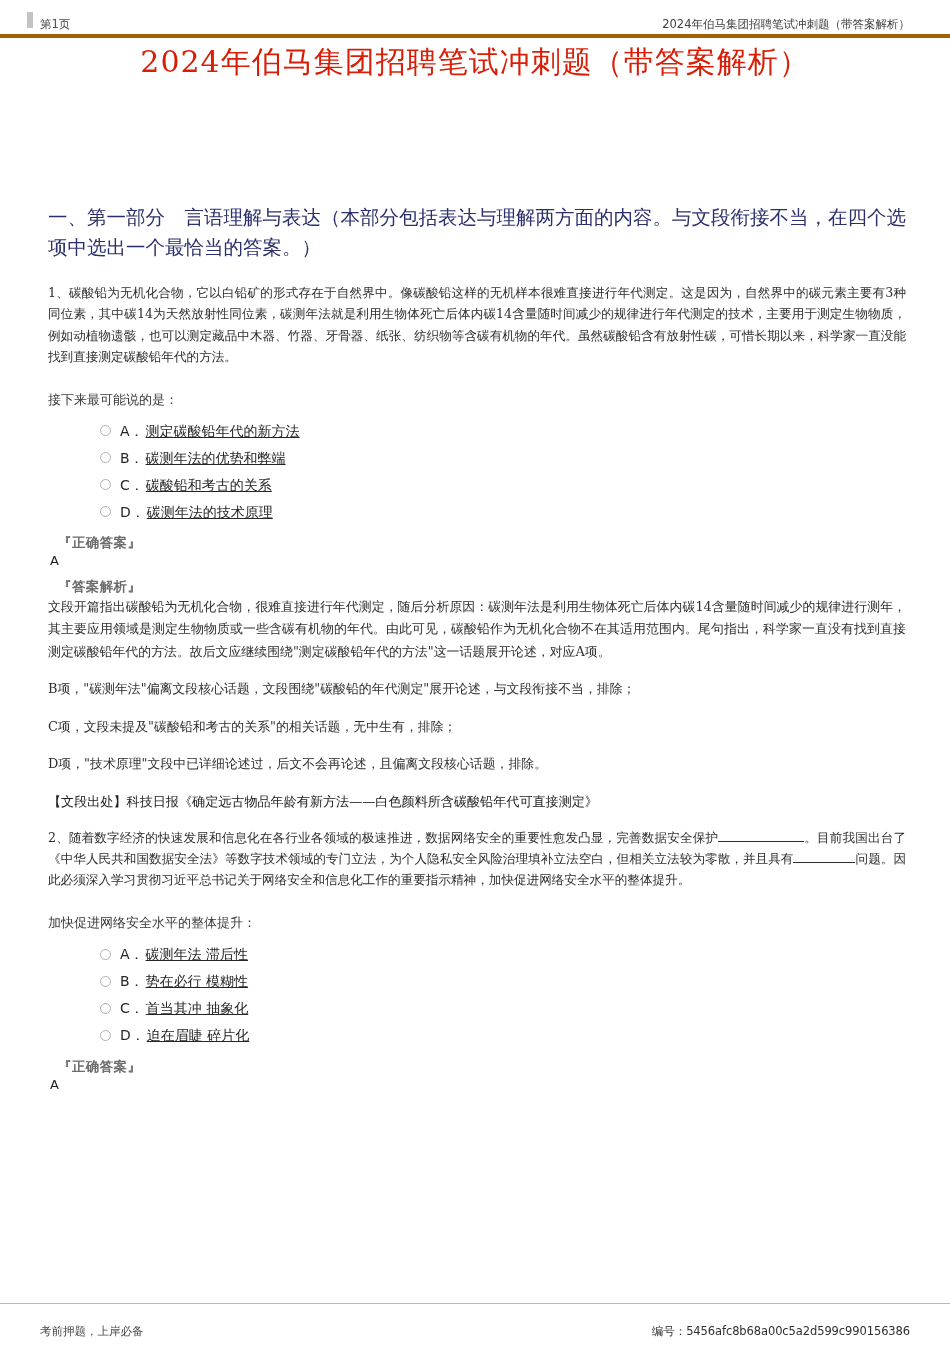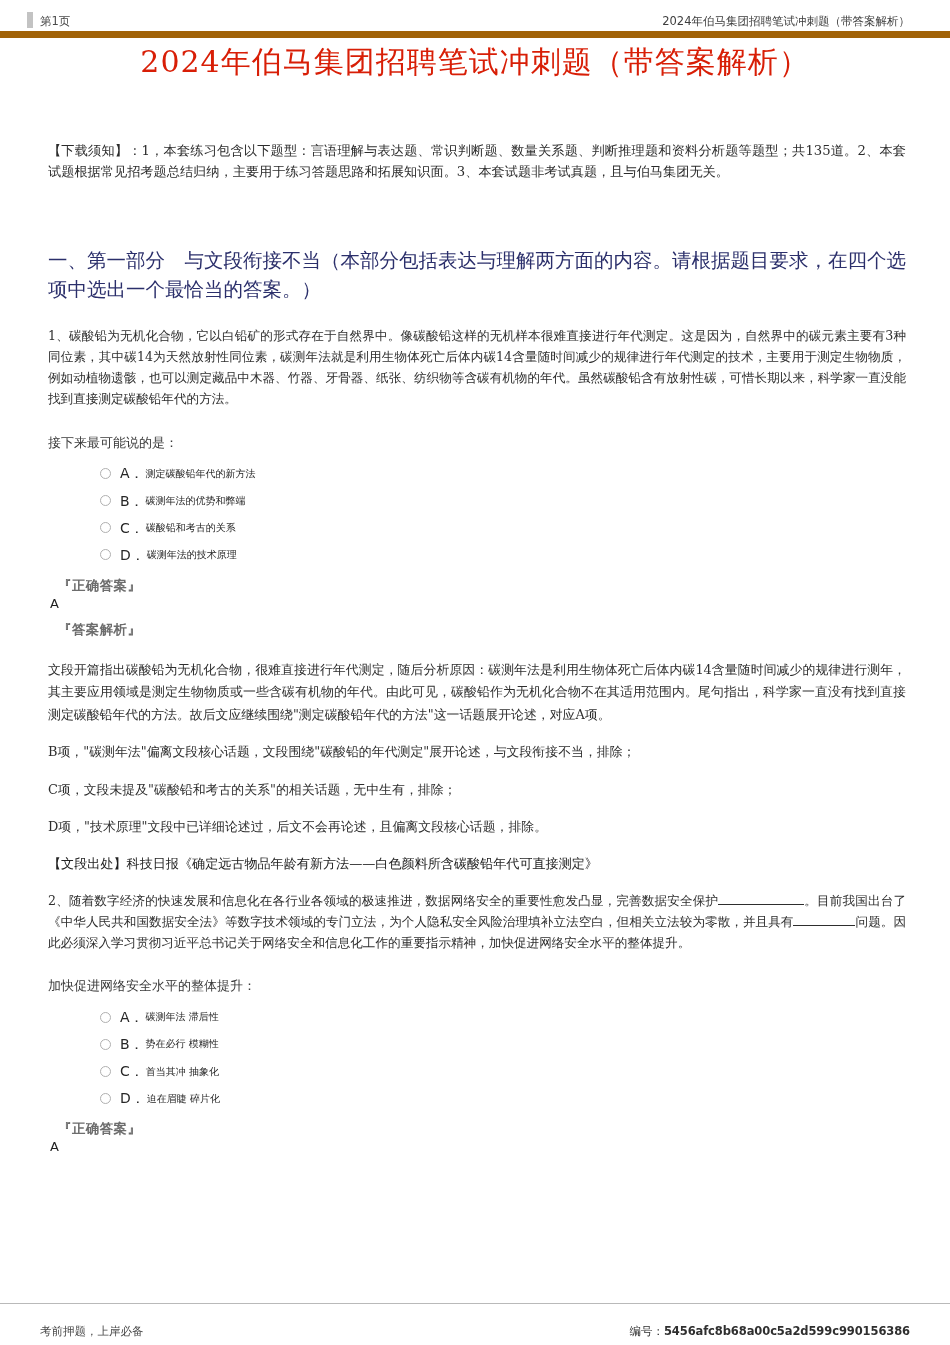--- a/index.html
+++ b/index.html
@@ -22,21 +22,21 @@
     box-sizing: border-box;
   }
 
   
   .page-header {
     position: absolute;
     top: 12px;
     left: 0;
     width: 950px;
     height: 26px;
-    border-bottom: 7px solid #a16207;
+    border-bottom: 4px solid #a16207;
     display: flex;
     align-items: flex-end;
     justify-content: space-between;
     box-sizing: border-box;
     padding: 0 40px 2px 40px;
   }
   .page-header .hdr-left {
     font-size: 11.5px;
     color: #4a4a4a;
     font-family: "DejaVu Sans", "Liberation Sans", sans-serif;
@@ -140,23 +140,24 @@
     display: inline-block;
   }
   .opt-letter {
     font-family: "DejaVu Sans", "Liberation Sans", sans-serif;
     font-size: 14px;
     color: #262626;
     margin-right: 2px;
   }
   .opt-text {
     font-family: "DejaVu Serif", "Liberation Serif", serif;
-    font-size: 10px;
+    font-size: 14px;
     color: #262626;
     white-space: pre;
+    text-decoration: underline;
   }
 
   .ans-label {
     font-size: 13.4px;
     color: #6d6d6d;
     margin: 10px 0 0 10px;
     letter-spacing: 0.5px;
     font-weight: bold;
   }
   .ans-value {
@@ -166,21 +167,21 @@
     margin: 1px 0 0 2px;
   }
 
   .analysis-p {
     font-size: 12.9px;
     line-height: 1.74;
     color: #2e2e2e;
     text-align: justify;
     margin: 0 0 15px 0;
   }
-  .analysis-p.first { margin-top: 20px; }
+  .analysis-p.first { margin-top: 0; }
 
   .source-line {
     font-size: 13.1px;
     line-height: 1.7;
     color: #222222;
     margin: 6px 0 14px 0;
   }
 
   .blank {
     display: inline-block;
@@ -209,43 +210,42 @@
     color: #4a4a4a;
     font-family: "DejaVu Sans", "Liberation Sans", sans-serif;
   }
   .footer-right {
     font-size: 11.5px;
     color: #2f2f2f;
     font-family: "DejaVu Sans", "Liberation Sans", sans-serif;
   }
   .footer-right .fid {
     font-family: "DejaVu Sans", "Liberation Sans", sans-serif;
-    font-weight: bold;
+    font-weight: normal;
     letter-spacing: -0.1px;
   }
 </style>
 </head>
 <body>
 
 <div class="page">
 
   <div class="hdr-accent"></div>
 
   <div class="page-header">
     <div class="hdr-left">第1页</div>
     <div class="hdr-right">2024年伯马集团招聘笔试冲刺题（带答案解析）</div>
   </div>
 
   <div class="doc-title">2024年伯马集团招聘笔试冲刺题（带答案解析）</div>
 
   <div class="content">
 
-    <div class="notice">【下载须知】：1，本套练习包含以下题型：言语理解与表达题、常识判断题、数量关系题、判断推理题和资料分析题等题型；共135道。2、本套试题根据常见招考题总结归纳，主要用于练习答题思路和拓展知识面。3、本套试题非考试真题，且与伯马集团无关。</div>
-
-    <div class="section-heading">一、第一部分　与文段衔接不当（本部分包括表达与理解两方面的内容。请根据题目要求，在四个选项中选出一个最恰当的答案。）</div>
+
+    <div class="section-heading">一、第一部分　言语理解与表达（本部分包括表达与理解两方面的内容。与文段衔接不当，在四个选项中选出一个最恰当的答案。）</div>
 
     <div>
       <p class="q-stem"><span>1、</span><span>碳酸铅为无机化合物，它以白铅矿的形式存在于自然界中。像碳酸铅这样的无机样本很难直接进行年代测定。这是因为，自然界中的碳元素主要有3种同位素，其中碳14为天然放射性同位素，碳测年法就是利用生物体死亡后体内碳14含量随时间减少的规律进行年代测定的技术，主要用于测定生物物质，例如动植物遗骸，也可以测定藏品中木器、竹器、牙骨器、纸张、纺织物等含碳有机物的年代。虽然碳酸铅含有放射性碳，可惜长期以来，科学家一直没能找到直接测定碳酸铅年代的方法。</span></p>
 
       <div class="q-gap"></div>
 
       <p class="prompt">接下来最可能说的是：</p>
 
       <ul class="options">
         <li class="option">

